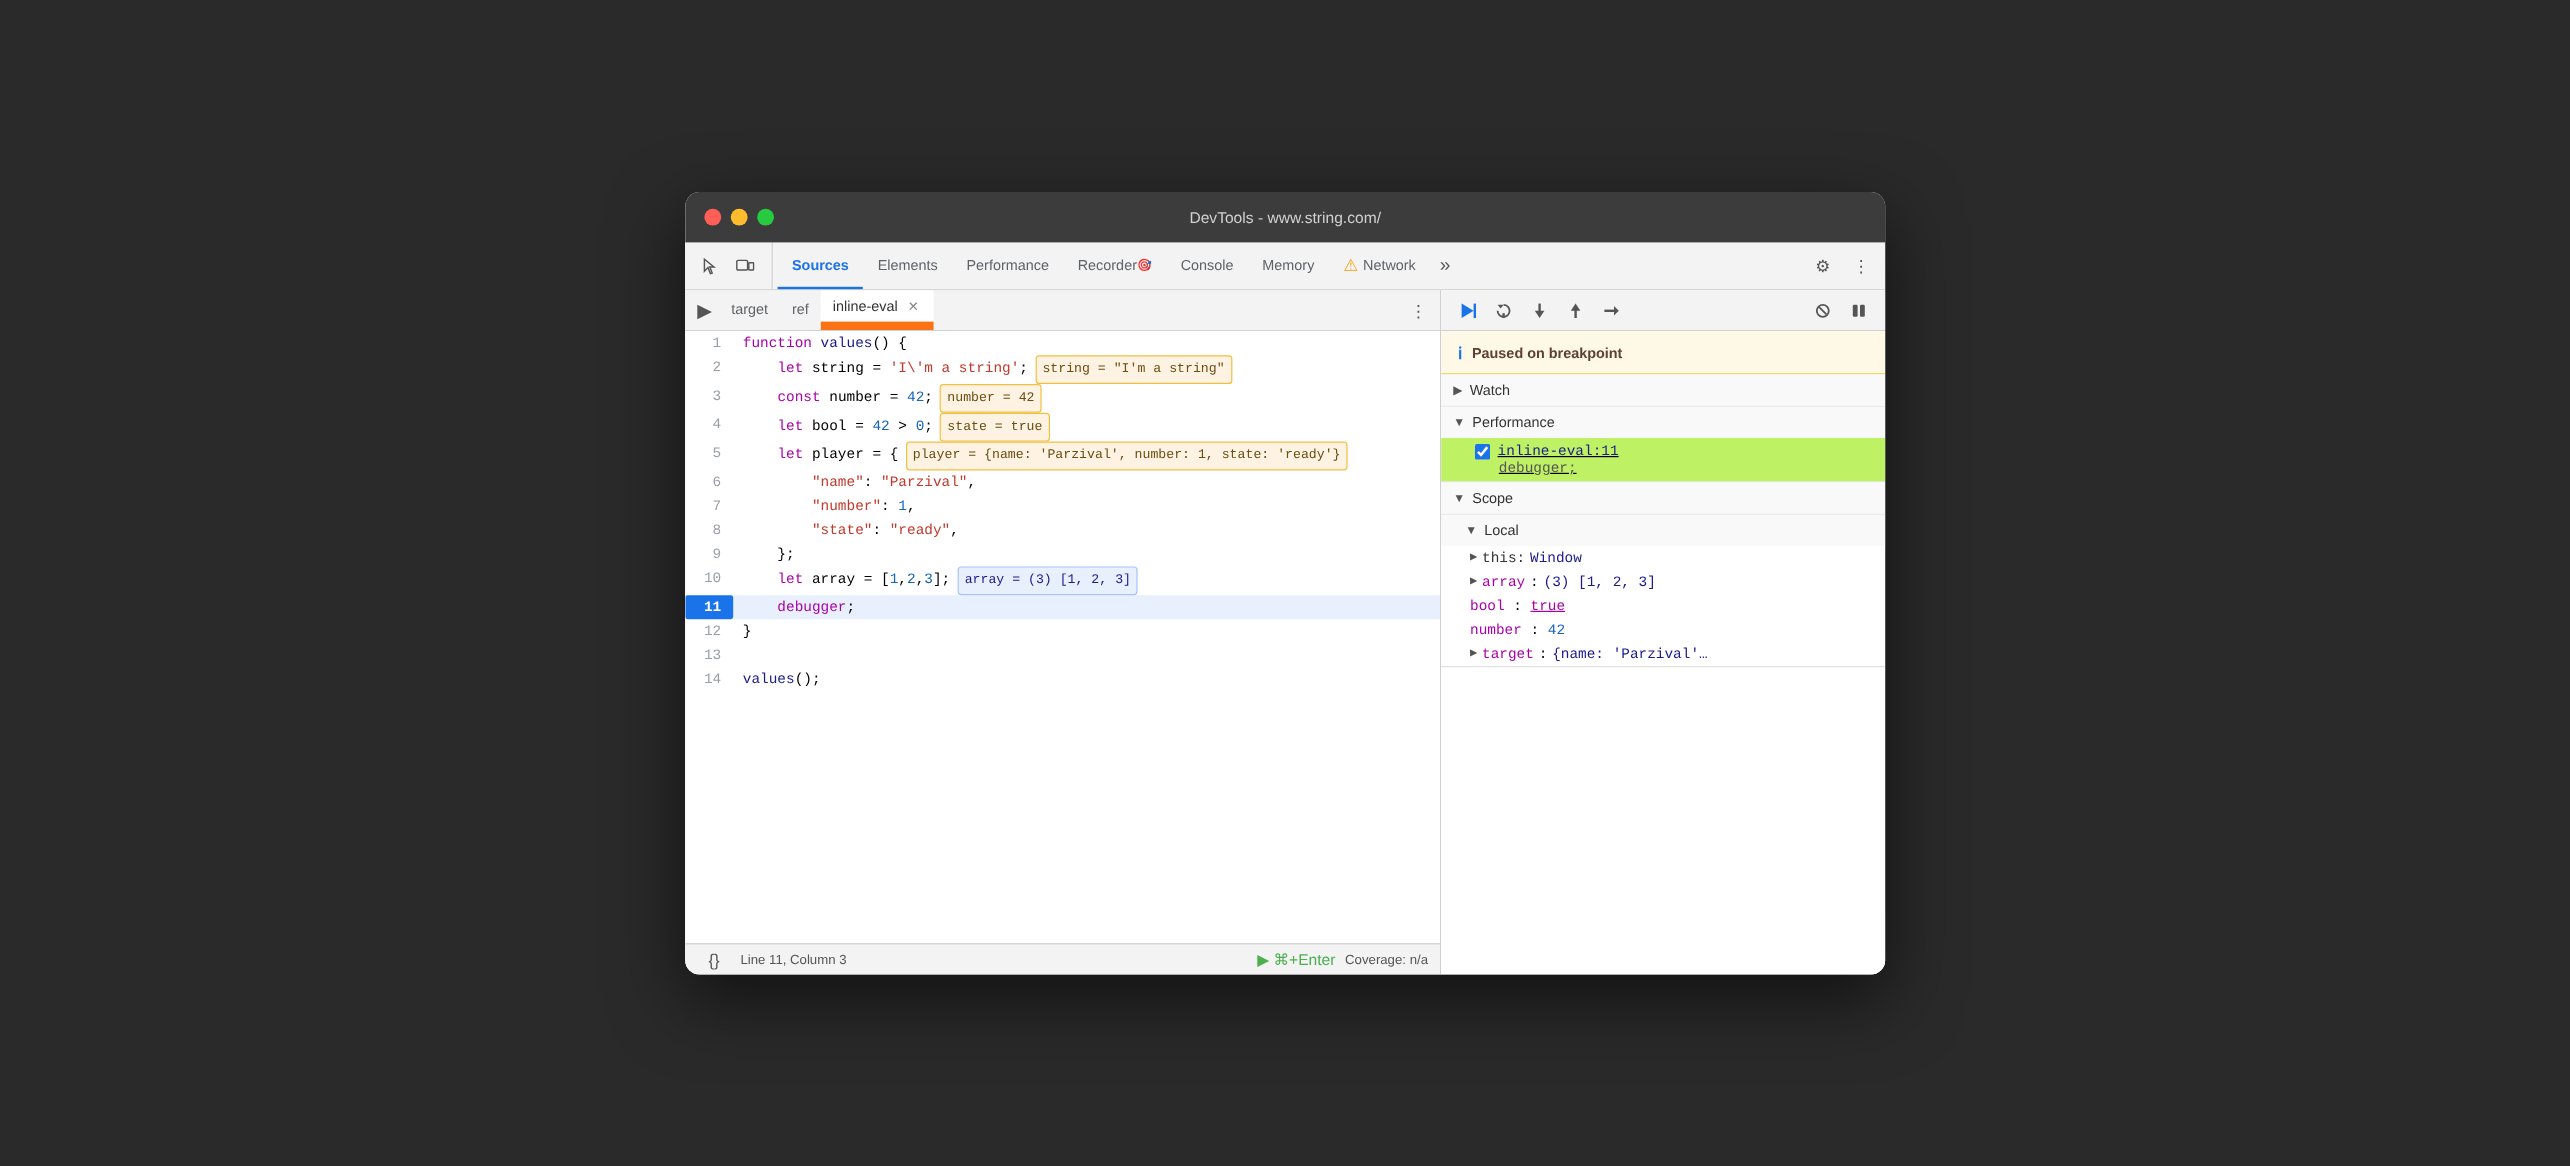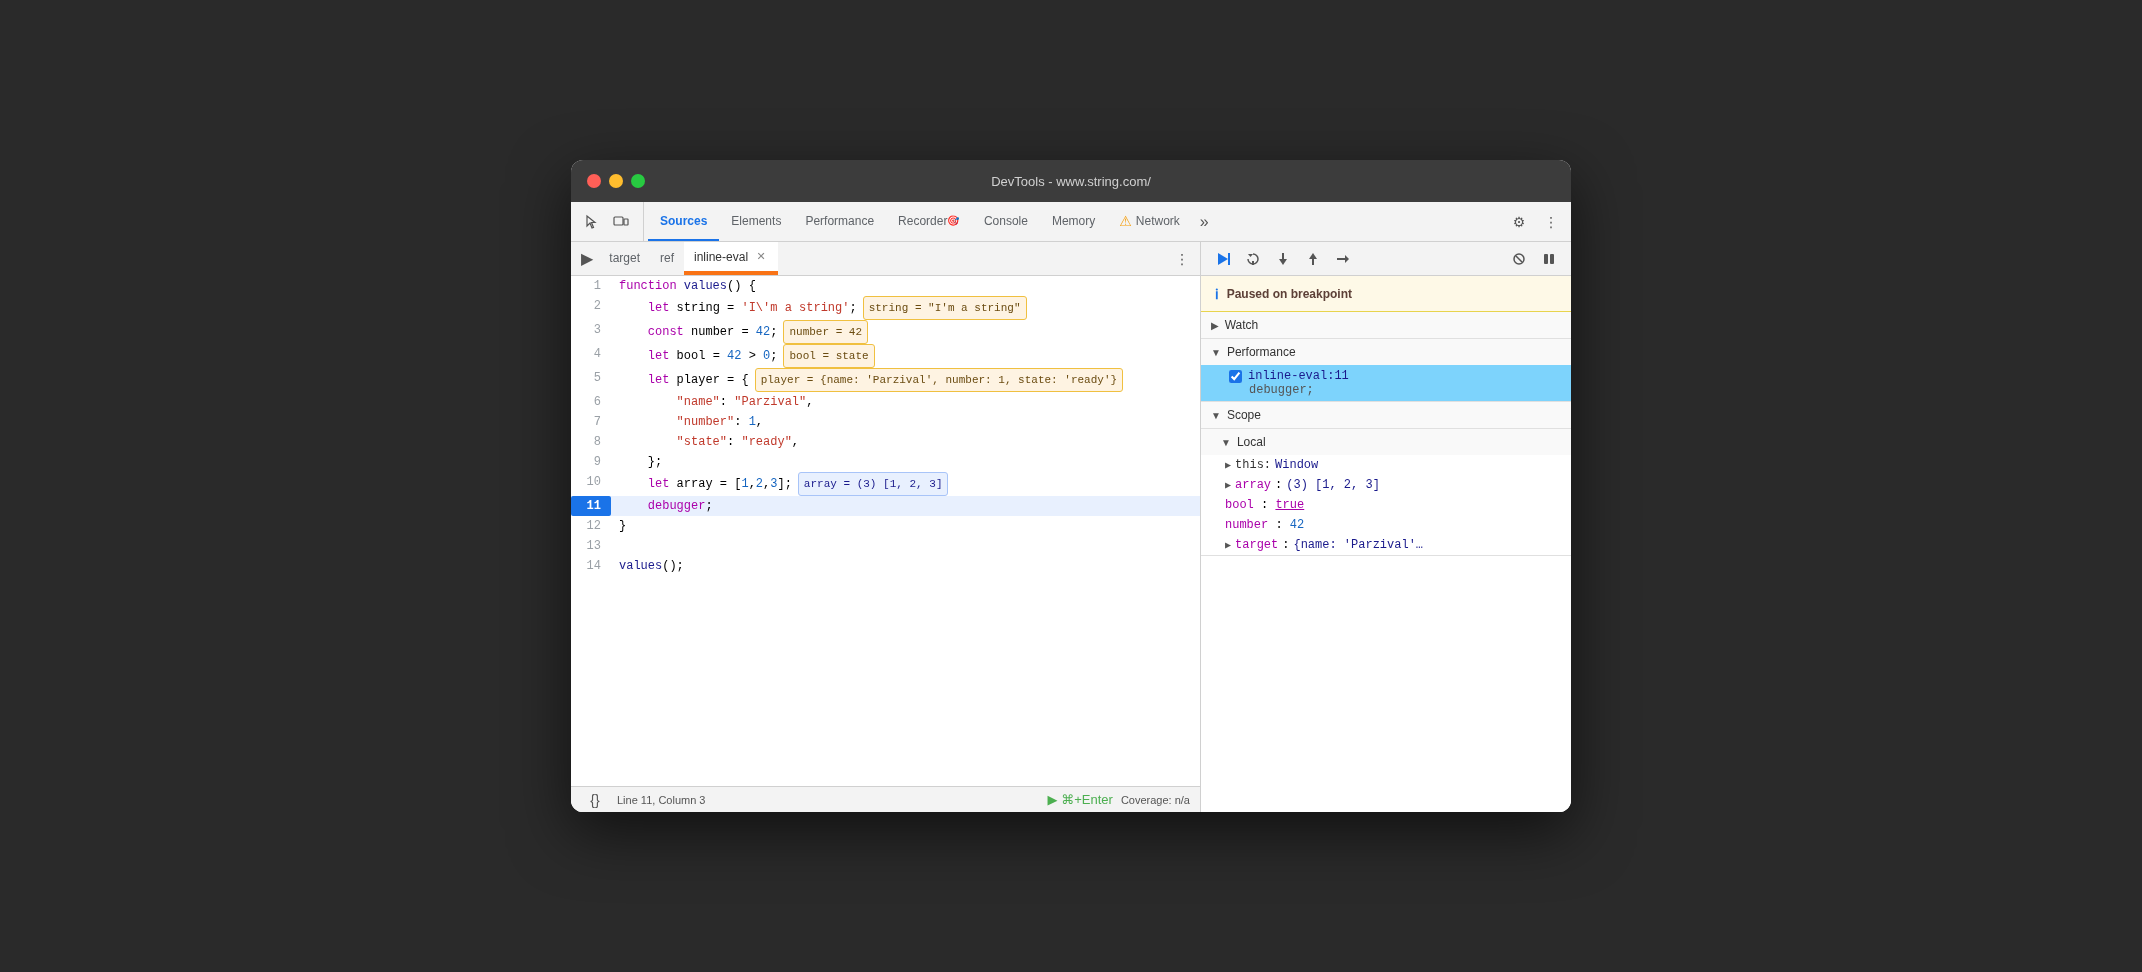--- a/index.html
+++ b/index.html
@@ -144,21 +144,21 @@
       align-items: center;
       padding: 0 10px;
       font-size: 12px;
       color: #5f6368;
       cursor: pointer;
       border-bottom: 2px solid transparent;
       gap: 6px;
     }
     .file-tab.active {
       color: #333;
-      border-bottom: 4px solid #f97316;
+      border-bottom: 7px solid #f97316;
       background: #ffffff;
       justify-content: center;
     }
     .file-tab-close {
       font-size: 11px;
       color: #888;
       width: 14px;
       height: 14px;
       display: flex;
       align-items: center;
@@ -329,21 +329,22 @@
     .scope-label { color: #333; }
     .scope-value { color: #1a1a8c; }
     .scope-value.bool-val { color: #aa00aa; text-decoration: underline; }
     .scope-value.num-val { color: #1565c0; }
     .scope-expand {
       display: flex;
       align-items: center;
       gap: 4px;
     }
     .bp-highlighted {
-      background: #7dd3fc;
+      background: #bef264;
+      text-decoration: underline;
     }
   </style>
 </head>
 <body>
 
 <div class="window">
 
   <div class="titlebar">
     <div class="traffic-lights">
       <div class="tl tl-red"></div>
@@ -440,21 +441,21 @@
                 <td class="line-content">    <span class="kw">let</span> string = <span class="str">'I\'m a string'</span>;<span class="eval-bubble">string = "I'm a string"</span></td>
               </tr>
 
               <tr>
                 <td class="line-num">3</td>
                 <td class="line-content">    <span class="kw">const</span> number = <span class="num-lit">42</span>;<span class="eval-bubble">number = 42</span></td>
               </tr>
 
               <tr>
                 <td class="line-num">4</td>
-                <td class="line-content">    <span class="kw">let</span> bool = <span class="num-lit">42</span> &gt; <span class="num-lit">0</span>;<span class="eval-bubble">bool = state</span></td>
+                <td class="line-content">    <span class="kw">let</span> bool = <span class="num-lit">42</span> &gt; <span class="num-lit">0</span>;<span class="eval-bubble">state = true</span></td>
               </tr>
 
               <tr>
                 <td class="line-num">5</td>
                 <td class="line-content">    <span class="kw">let</span> player = {<span class="eval-bubble">player = {name: 'Parzival', number: 1, state: 'ready'}</span></td>
               </tr>
 
               <tr>
                 <td class="line-num">6</td>
                 <td class="line-content">        <span class="prop">"name"</span>: <span class="str">"Parzival"</span>,</td>

